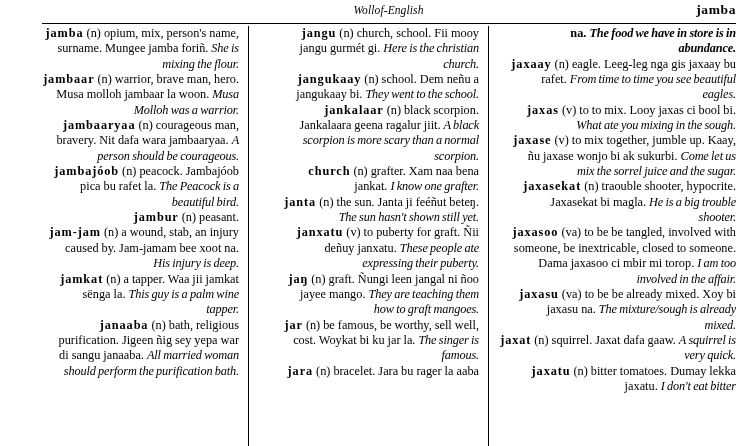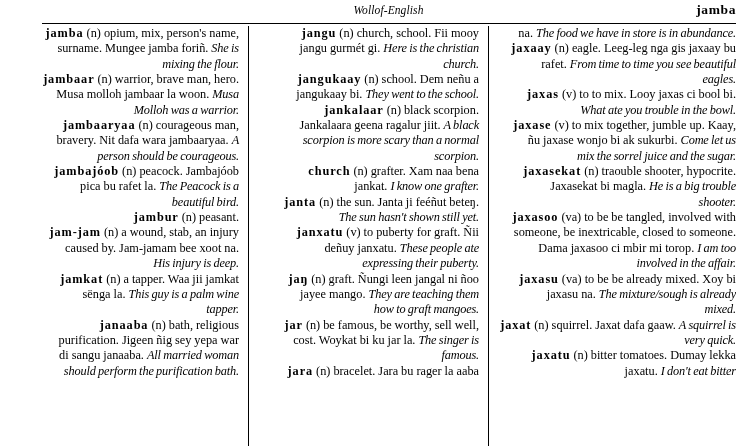--- a/index.html
+++ b/index.html
@@ -82,20 +82,21 @@
     line-height: 15.35px;
     text-indent: -13px;
     padding-left: 13px;
     margin: 0;
     text-align: right;
     word-spacing: -0.1px;
   }
   .entry.cont {
     text-indent: 0;
     padding-left: 13px;
+    font-weight: bold;
   }
   .hw {
     font-weight: bold;
     letter-spacing: 0.9px;
   }
   .ex {
     font-style: italic;
     letter-spacing: -0.15px;
     word-spacing: -0.5px;
   }
@@ -130,21 +131,21 @@
         <p class="entry"><span class="hw">church</span> <span class="pos">(n)</span> <span>grafter.</span> <span>Xam naa bena jankat.</span> <span class="ex">I know one grafter.</span></p>
         <p class="entry"><span class="hw">janta</span> <span class="pos">(n)</span> <span>the sun.</span> <span>Janta ji feéñut beteŋ.</span> <span class="ex">The sun hasn't shown still yet.</span></p>
         <p class="entry"><span class="hw">janxatu</span> <span class="pos">(v)</span> <span>to puberty for graft.</span> <span>Ñii deñuy janxatu.</span> <span class="ex">These people ate expressing their puberty.</span></p>
         <p class="entry"><span class="hw">jaŋ</span> <span class="pos">(n)</span> <span>graft.</span> <span>Ñungi leen jangal ni ñoo jayee mango.</span> <span class="ex">They are teaching them how to graft mangoes.</span></p>
         <p class="entry"><span class="hw">jar</span> <span class="pos">(n)</span> <span>be famous, be worthy, sell well, cost.</span> <span>Woykat bi ku jar la.</span> <span class="ex">The singer is famous.</span></p>
         <p class="entry"><span class="hw">jara</span> <span class="pos">(n)</span> <span>bracelet.</span> <span>Jara bu rager la aaba</span></p>
       </div>
     <div class="col col-3">
         <p class="entry cont"><span>na.</span> <span class="ex">The food we have in store is in abundance.</span></p>
         <p class="entry"><span class="hw">jaxaay</span> <span class="pos">(n)</span> <span>eagle.</span> <span>Leeg-leg nga gis jaxaay bu rafet.</span> <span class="ex">From time to time you see beautiful eagles.</span></p>
-        <p class="entry"><span class="hw">jaxas</span> <span class="pos">(v)</span> <span>to to mix.</span> <span>Looy jaxas ci bool bi.</span> <span class="ex">What ate you trouble in the bowl.</span></p>
+        <p class="entry"><span class="hw">jaxas</span> <span class="pos">(v)</span> <span>to to mix.</span> <span>Looy jaxas ci bool bi.</span> <span class="ex">What ate you mixing in the sough.</span></p>
         <p class="entry"><span class="hw">jaxase</span> <span class="pos">(v)</span> <span>to mix together, jumble up.</span> <span>Kaay, ñu jaxase wonjo bi ak sukurbi.</span> <span class="ex">Come let us mix the sorrel juice and the sugar.</span></p>
         <p class="entry"><span class="hw">jaxasekat</span> <span class="pos">(n)</span> <span>traouble shooter, hypocrite.</span> <span>Jaxasekat bi magla.</span> <span class="ex">He is a big trouble shooter.</span></p>
         <p class="entry"><span class="hw">jaxasoo</span> <span class="pos">(va)</span> <span>to be be tangled, involved with someone, be inextricable, closed to someone.</span> <span>Dama jaxasoo ci mbir mi torop.</span> <span class="ex">I am too involved in the affair.</span></p>
         <p class="entry"><span class="hw">jaxasu</span> <span class="pos">(va)</span> <span>to be be already mixed.</span> <span>Xoy bi jaxasu na.</span> <span class="ex">The mixture/sough is already mixed.</span></p>
         <p class="entry"><span class="hw">jaxat</span> <span class="pos">(n)</span> <span>squirrel.</span> <span>Jaxat dafa gaaw.</span> <span class="ex">A squirrel is very quick.</span></p>
         <p class="entry"><span class="hw">jaxatu</span> <span class="pos">(n)</span> <span>bitter tomatoes.</span> <span>Dumay lekka jaxatu.</span> <span class="ex">I don't eat bitter</span></p>
       </div>
   </div>
 
 </div>

